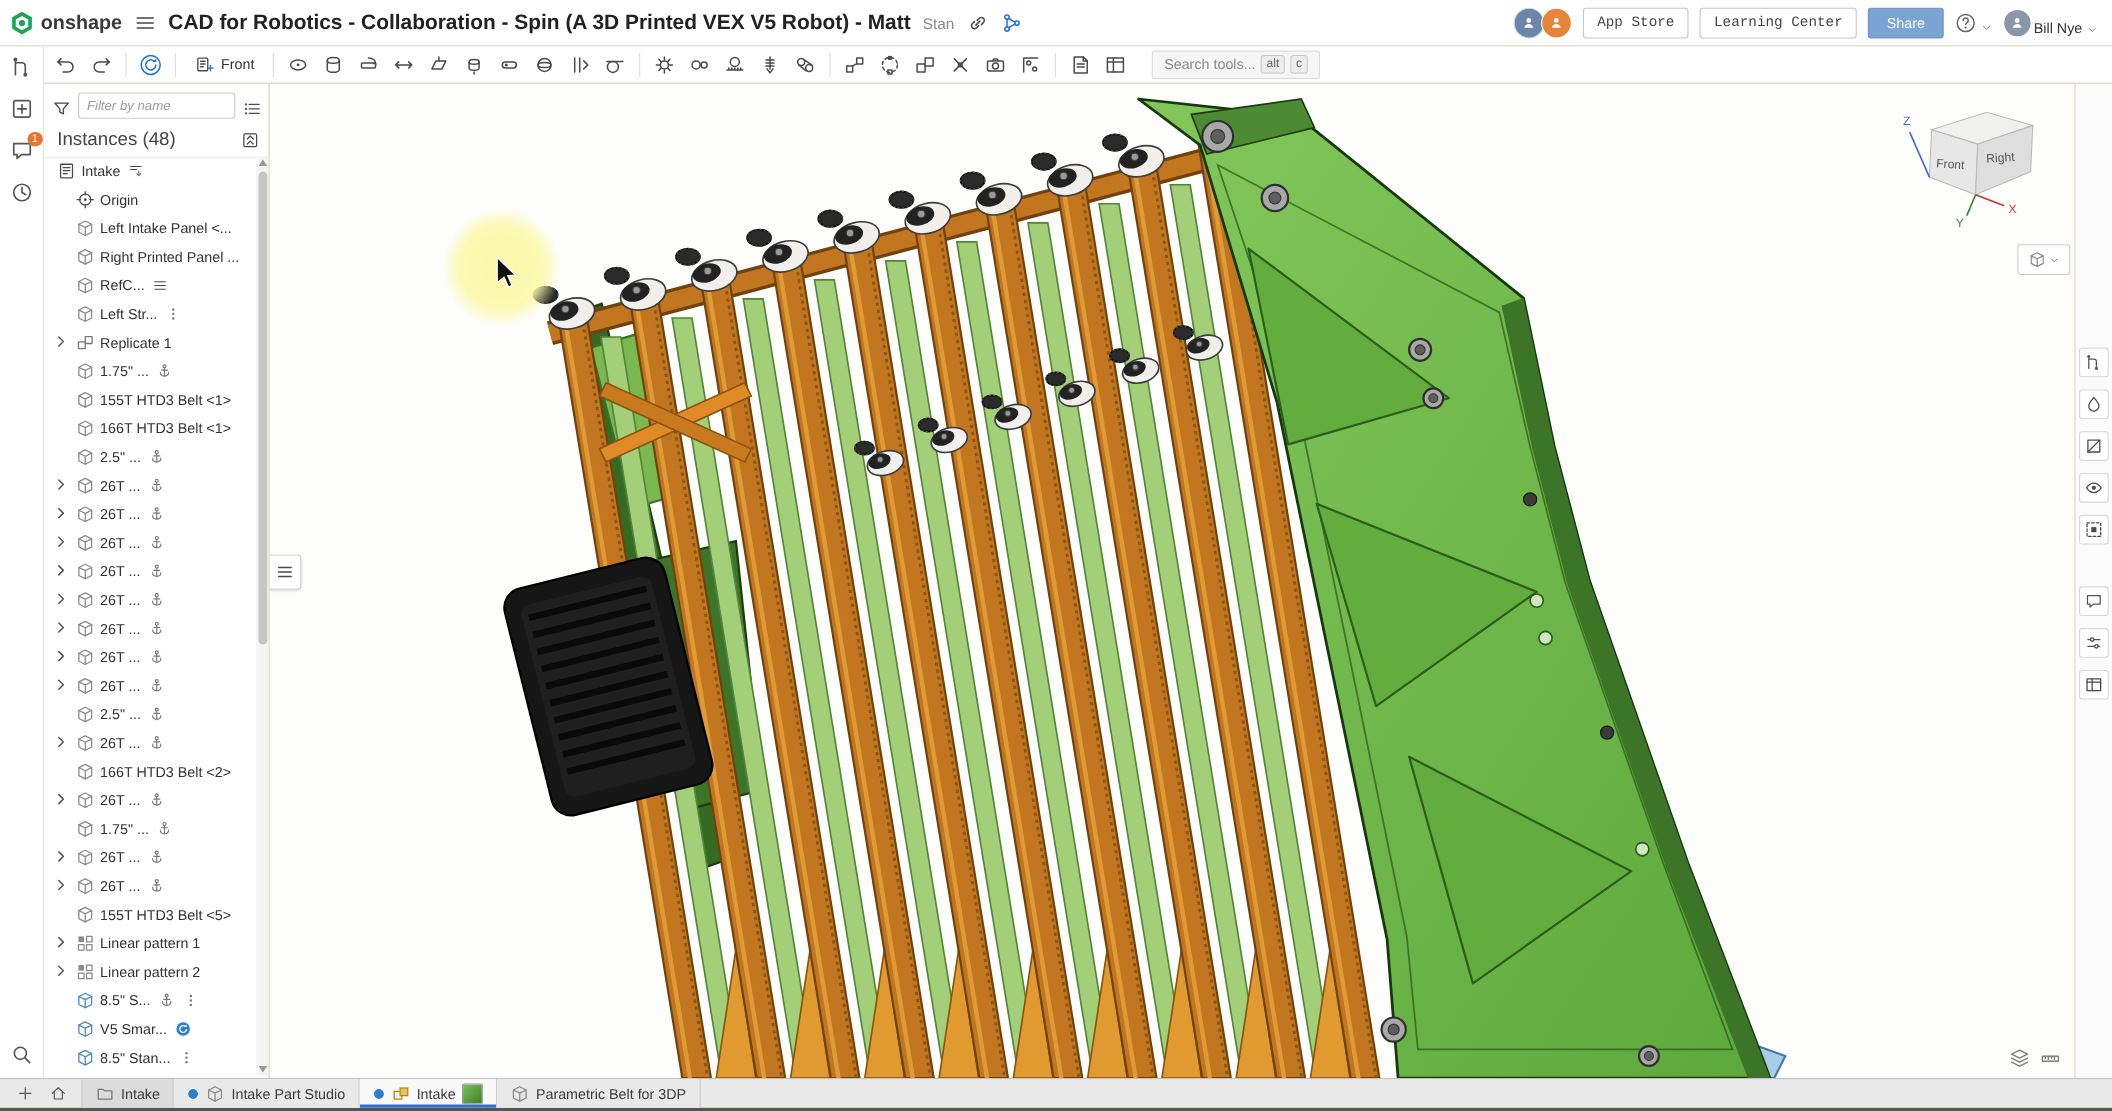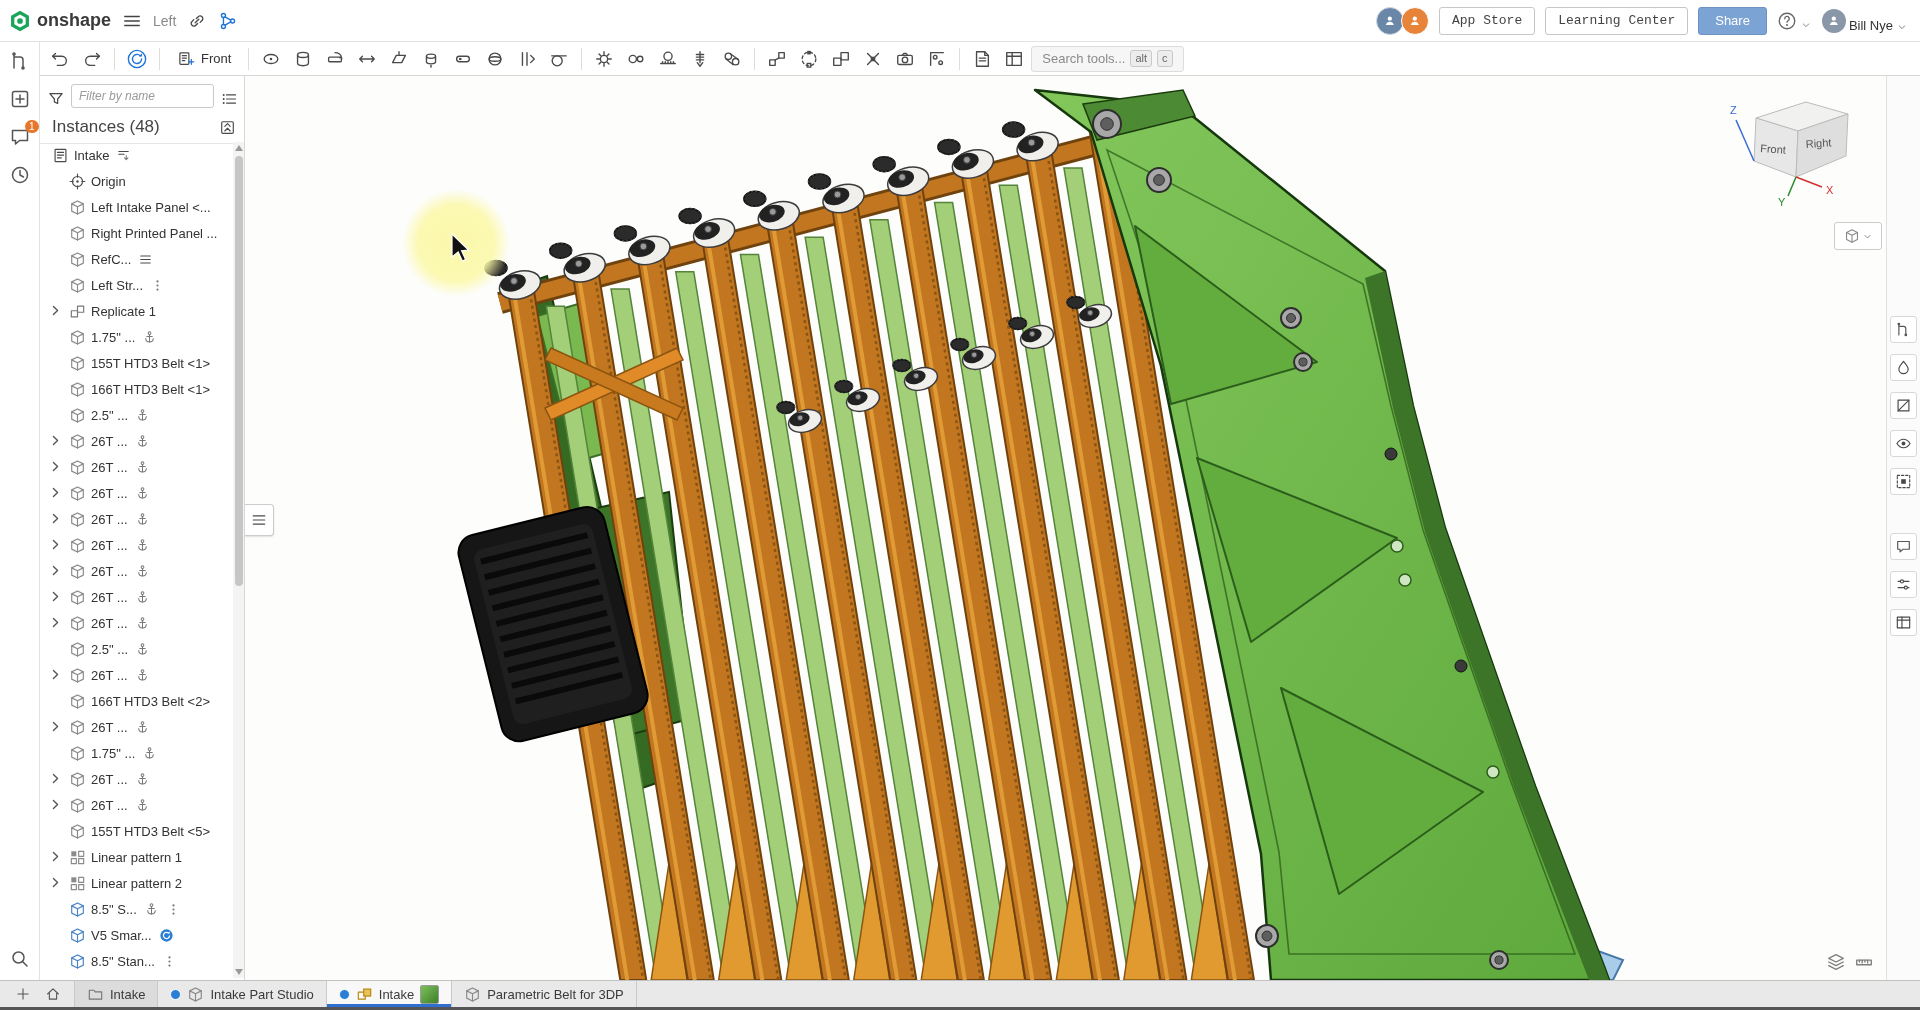--- a/index.html
+++ b/index.html
@@ -28,21 +28,21 @@
   .caret{width:12px;height:12px}
   .user-name{font-size:13px;color:#333;white-space:nowrap}
 
   
   .toolbar{position:absolute;top:42px;left:40px;right:0;height:34px;background:#fff;border-bottom:1px solid #d5d5d5;display:flex;align-items:center;padding-left:5px;box-sizing:border-box;gap:2px;z-index:5}
   .tool-btn{width:30px;height:28px;border:none;background:transparent;display:inline-flex;align-items:center;justify-content:center;padding:3px;cursor:pointer;flex:none}
   .tool-btn svg{width:20px;height:20px}
   .tb-sep{width:1px;height:22px;background:#ddd;margin:0 5px;flex:none}
   .insert-btn{display:inline-flex;align-items:center;gap:6px;height:28px;padding:0 10px;background:#fff;border:none;font-size:13px;color:#333;font-family:inherit;cursor:pointer;flex:none}
   .insert-btn .icon{width:18px;height:18px}
-  .search-tools{margin-left:0;display:inline-flex;align-items:center;gap:5px;height:24px;padding:0 10px;background:#f6f6f6;border:1px solid #ddd;border-radius:3px;color:#8a8a8a;font-size:13px;cursor:text;flex:none}
+  .search-tools{margin-left:16px;display:inline-flex;align-items:center;gap:5px;height:24px;padding:0 10px;background:#f6f6f6;border:1px solid #ddd;border-radius:3px;color:#8a8a8a;font-size:13px;cursor:text;flex:none}
   .search-tools kbd{font-family:inherit;font-size:11px;color:#666;background:#ededed;border:1px solid #c9c9c9;border-radius:3px;padding:0 4px;line-height:15px}
 
   
   .left-rail{position:absolute;top:42px;left:0;width:40px;bottom:30px;background:#fff;border-right:1px solid #e2e2e2;display:flex;flex-direction:column;align-items:center;padding-top:8px;gap:16px;box-sizing:border-box;z-index:4}
   .rail-btn{position:relative;width:22px;height:22px;cursor:pointer;flex:none}
   .rail-btn svg{width:22px;height:22px}
   .badge{position:absolute;top:-6px;right:-8px;background:#e8762a;color:#fff;font-size:10px;border-radius:8px;padding:0 4px;line-height:13px}
   .rail-bottom{position:absolute;bottom:10px;left:9px}
 
   
@@ -112,21 +112,22 @@
             <path d="M11 5l5.2 3v6L11 17l-5.2-3V8z" fill="#fff"></path>
             <circle cx="11" cy="11" r="2.6" fill="#18a558"></circle>
           </svg>
         <span class="logo-text">onshape</span>
       </span>
       <span class="icon hbtn">
           <svg viewBox="0 0 22 22" width="100%" height="100%">
             <path d="M3 6h16M3 11h16M3 16h16" stroke="#444" fill="none" stroke-width="1.5" stroke-linecap="round" stroke-linejoin="round"></path>
           </svg>
         </span>
-      <span class="ws-name">Left</span>
+      <span class="doc-title">CAD for Robotics - Collaboration - Spin (A 3D Printed VEX V5 Robot) - Matt</span>
+      <span class="ws-name">Stan</span>
       <span class="icon hbtn">
           <svg viewBox="0 0 22 22" width="100%" height="100%">
             <path d="M9 13l4-4" stroke="#4a4a4a" fill="none" stroke-width="1.5" stroke-linecap="round" stroke-linejoin="round"></path>
             <path d="M7.5 9.5 5.8 11.2a3 3 0 1 0 4.2 4.2l1.7-1.7M14.5 12.5l1.7-1.7a3 3 0 1 0-4.2-4.2L10.3 8.3" stroke="#4a4a4a" fill="none" stroke-width="1.5" stroke-linecap="round" stroke-linejoin="round"></path>
           </svg>
         </span>
       <span class="icon hbtn">
           <svg viewBox="0 0 22 22" width="100%" height="100%">
             <circle cx="6" cy="5" r="2.2" stroke="#1c73d8" fill="none" stroke-width="1.5" stroke-linecap="round" stroke-linejoin="round"></circle>
             <circle cx="6" cy="17" r="2.2" stroke="#1c73d8" fill="none" stroke-width="1.5" stroke-linecap="round" stroke-linejoin="round"></circle>

